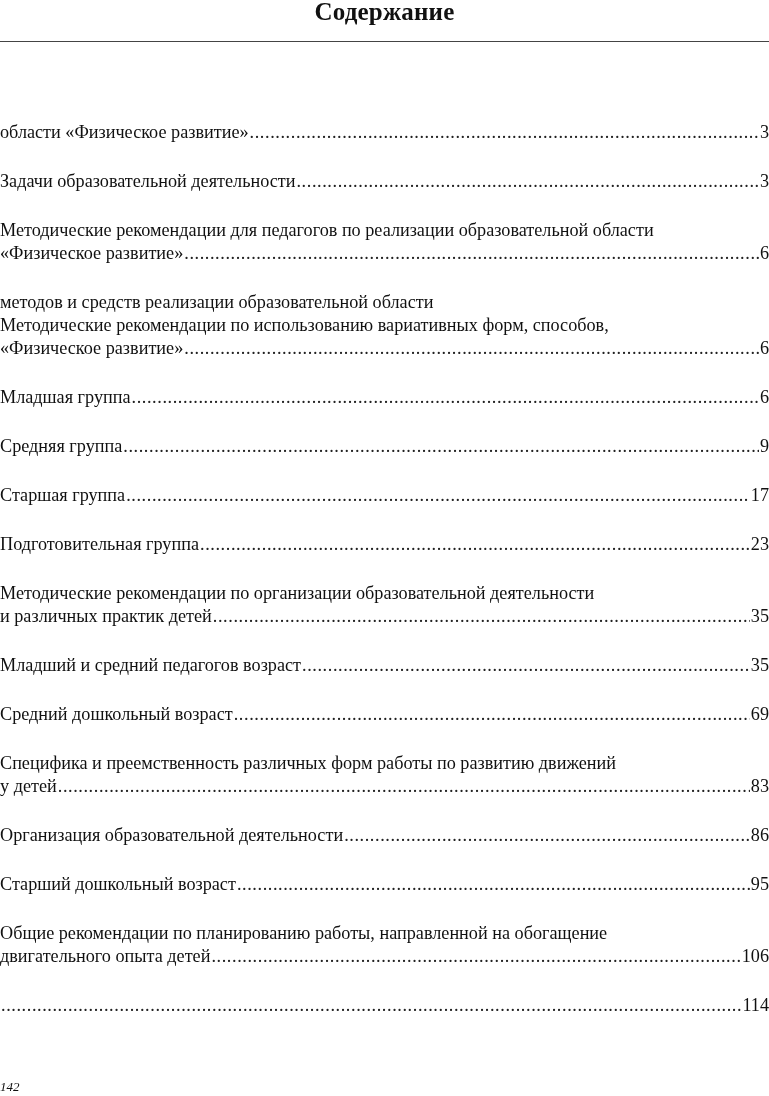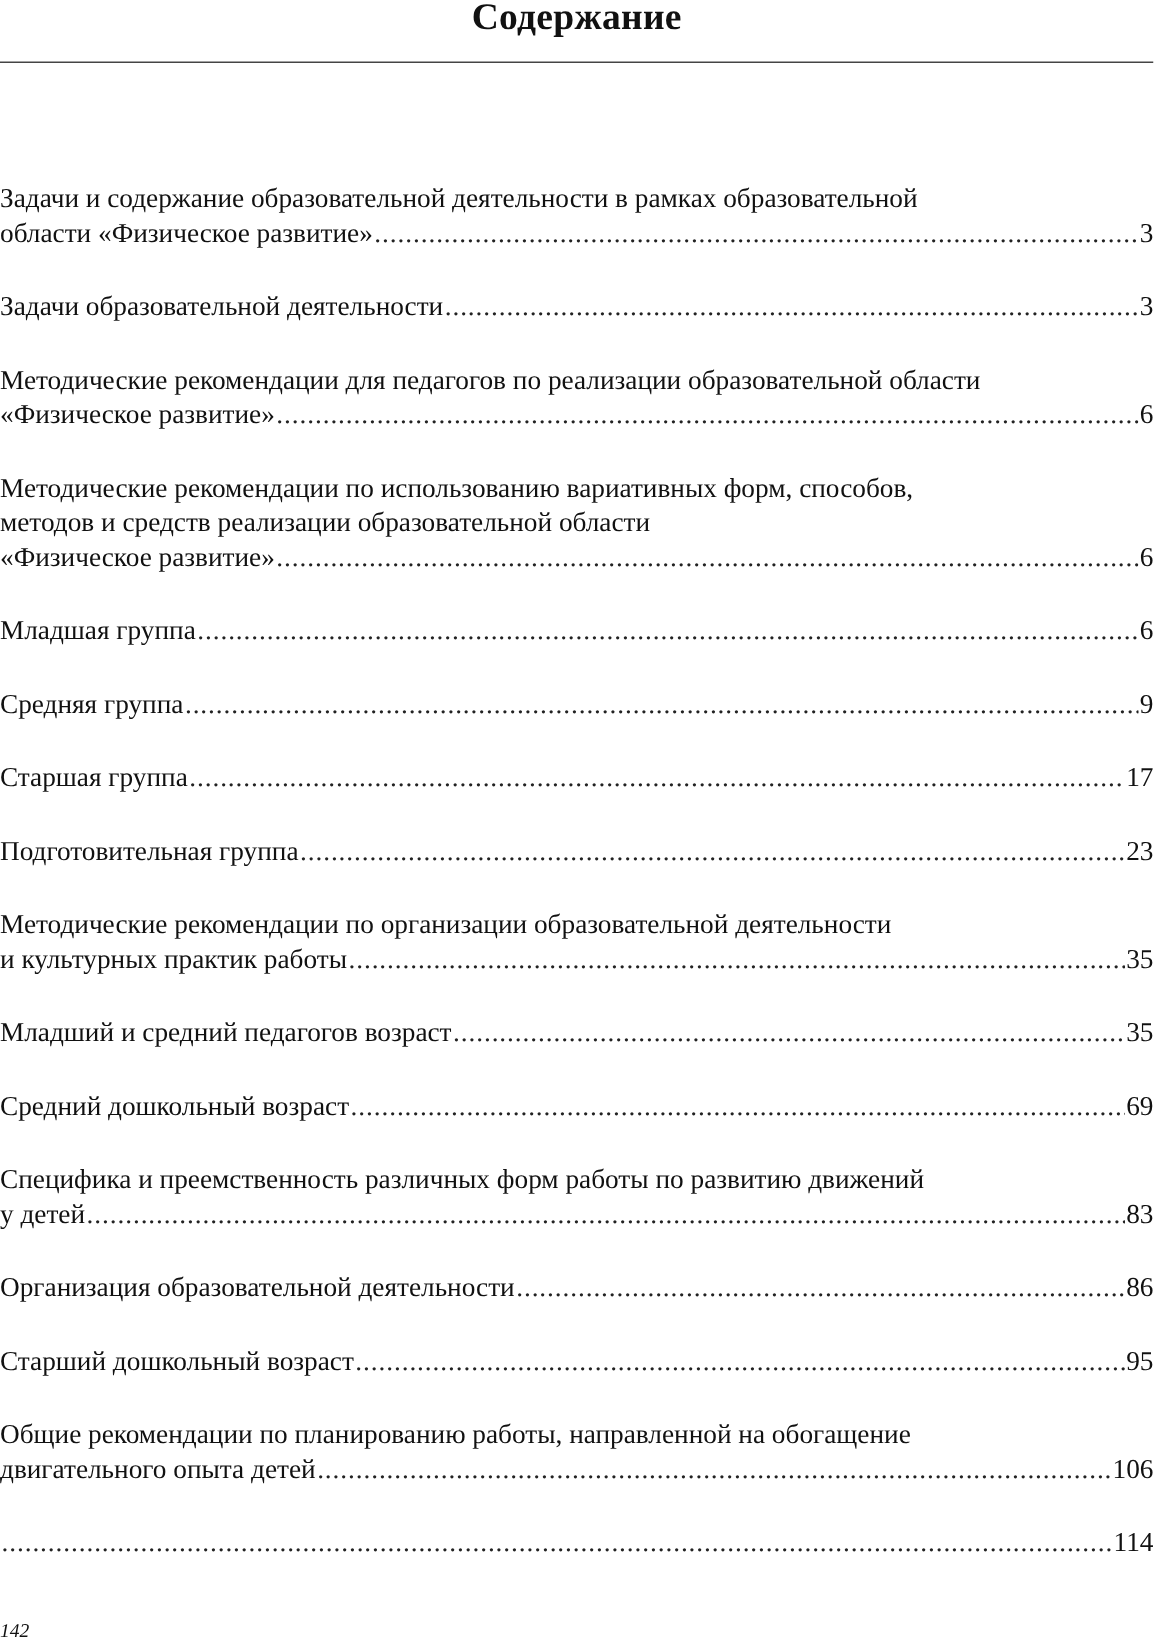--- a/index.html
+++ b/index.html
@@ -83,21 +83,20 @@
 </style>
 </head>
 <body>
 
 <div class="page-title">Содержание</div>
 <div class="title-rule"></div>
 
 <div class="toc">
 
   <div class="toc-entry">
-    <span class="toc-line">Задачи и содержание образовательной деятельности в рамках образовательной</span>
     <div class="toc-last">
       <span class="label">области «Физическое развитие»</span>
       <span class="leader"></span>
       <span class="page">3</span>
     </div>
   </div>
 
   <div class="toc-entry">
     <div class="toc-last">
       <span class="label">Задачи образовательной деятельности </span>
@@ -109,22 +108,22 @@
   <div class="toc-entry">
     <span class="toc-line">Методические рекомендации для педагогов по реализации образовательной области</span>
     <div class="toc-last">
       <span class="label">«Физическое развитие» </span>
       <span class="leader"></span>
       <span class="page">6</span>
     </div>
   </div>
 
   <div class="toc-entry">
+    <span class="toc-line">методов и средств реализации образовательной области</span>
     <span class="toc-line">Методические рекомендации по использованию вариативных форм, способов,</span>
-    <span class="toc-line">методов и средств реализации образовательной области</span>
     <div class="toc-last">
       <span class="label">«Физическое развитие» </span>
       <span class="leader"></span>
       <span class="page">6</span>
     </div>
   </div>
 
   <div class="toc-entry">
     <div class="toc-last">
       <span class="label">Младшая группа</span>
@@ -153,21 +152,21 @@
     <div class="toc-last">
       <span class="label">Подготовительная группа </span>
       <span class="leader"></span>
       <span class="page">23</span>
     </div>
   </div>
 
   <div class="toc-entry">
     <span class="toc-line">Методические рекомендации по организации образовательной деятельности</span>
     <div class="toc-last">
-      <span class="label">и культурных практик работы</span>
+      <span class="label">и различных практик детей</span>
       <span class="leader"></span>
       <span class="page">35</span>
     </div>
   </div>
 
   <div class="toc-entry">
     <div class="toc-last">
       <span class="label">Младший и средний педагогов возраст </span>
       <span class="leader"></span>
       <span class="page">35</span>

